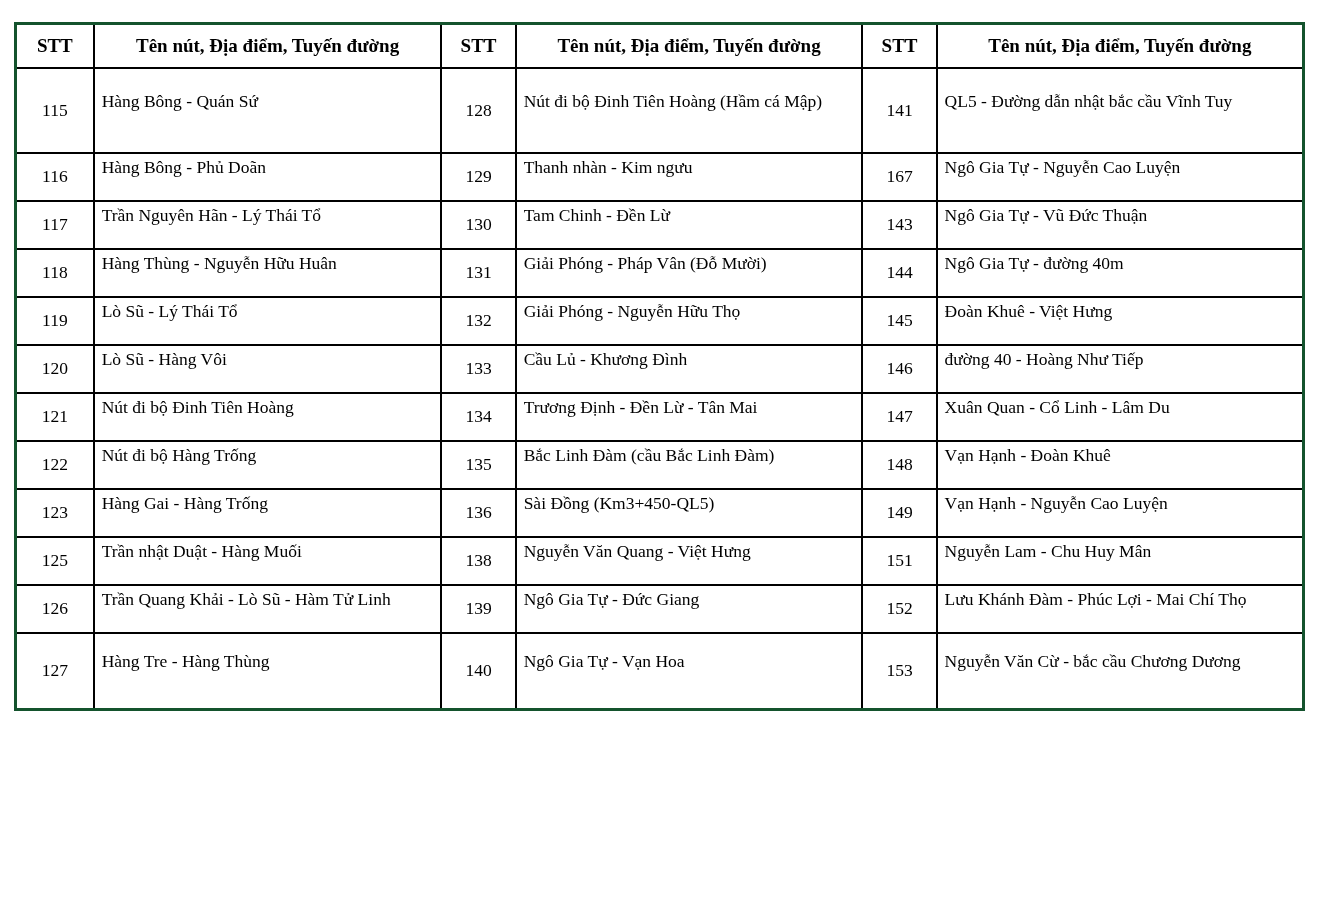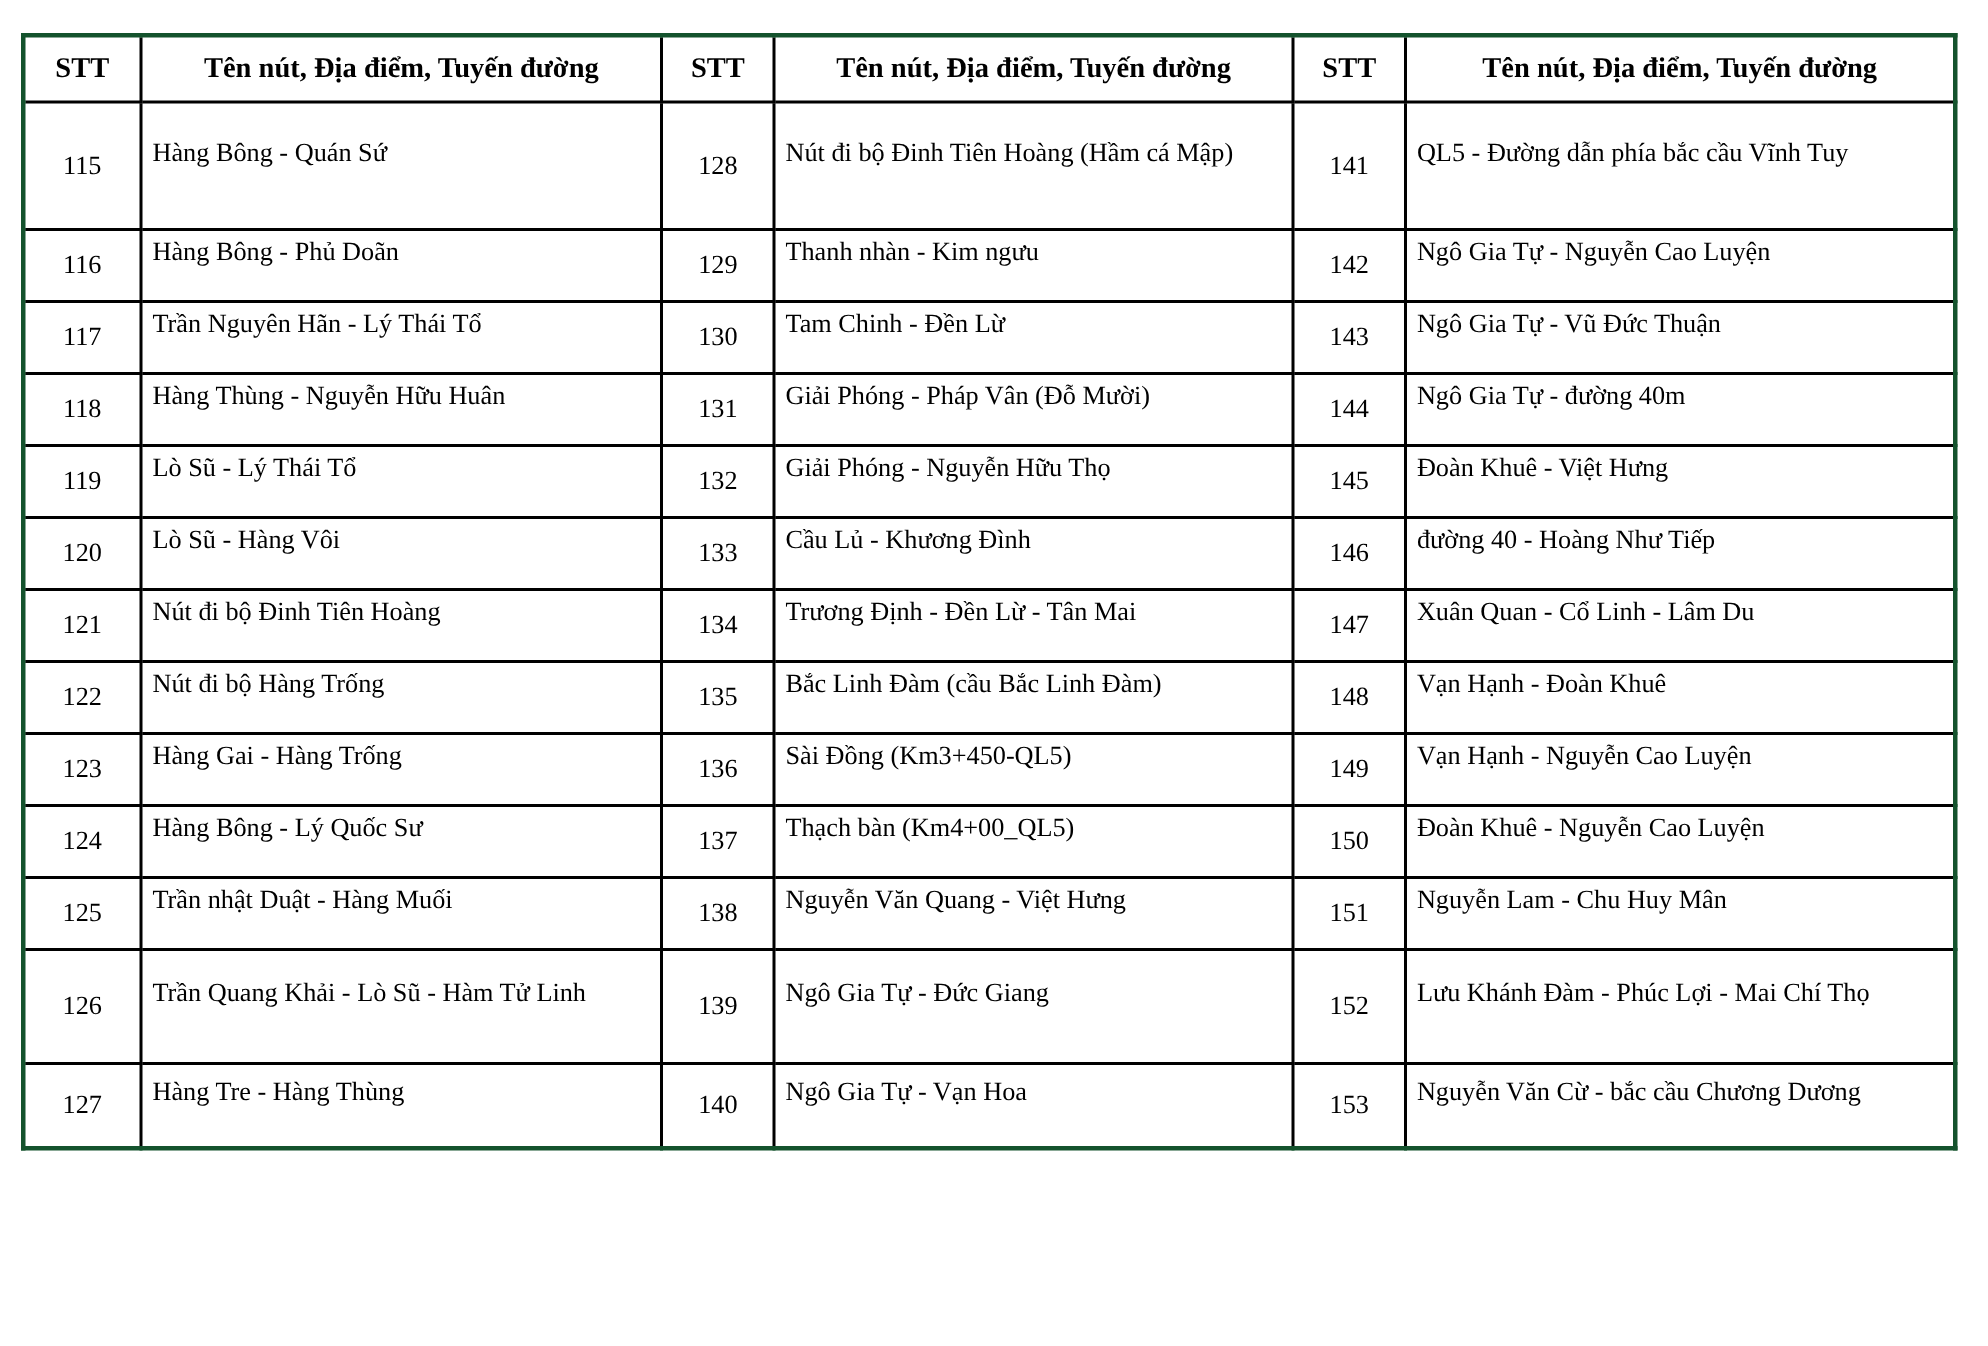--- a/index.html
+++ b/index.html
@@ -86,28 +86,28 @@
         <th>Tên nút, Địa điểm, Tuyến đường</th>
       </tr>
     </thead>
     <tbody>
         <tr>
           <td class="stt">115</td>
           <td class="name">Hàng Bông - Quán Sứ</td>
           <td class="stt">128</td>
           <td class="name">Nút đi bộ Đinh Tiên Hoàng (Hầm cá Mập)</td>
           <td class="stt">141</td>
-          <td class="name">QL5 - Đường dẫn phía bắc cầu Vĩnh Tuy</td>
+          <td class="name">QL5 - Đường dẫn nhật bắc cầu Vĩnh Tuy</td>
         </tr>
         <tr>
           <td class="stt">116</td>
           <td class="name">Hàng Bông - Phủ Doãn</td>
           <td class="stt">129</td>
           <td class="name">Thanh nhàn - Kim ngưu</td>
-          <td class="stt">142</td>
+          <td class="stt">167</td>
           <td class="name">Ngô Gia Tự - Nguyễn Cao Luyện</td>
         </tr>
         <tr>
           <td class="stt">117</td>
           <td class="name">Trần Nguyên Hãn - Lý Thái Tổ</td>
           <td class="stt">130</td>
           <td class="name">Tam Chinh - Đền Lừ</td>
           <td class="stt">143</td>
           <td class="name">Ngô Gia Tự - Vũ Đức Thuận</td>
         </tr>
@@ -153,28 +153,20 @@
         </tr>
         <tr>
           <td class="stt">123</td>
           <td class="name">Hàng Gai - Hàng Trống</td>
           <td class="stt">136</td>
           <td class="name">Sài Đồng (Km3+450-QL5)</td>
           <td class="stt">149</td>
           <td class="name">Vạn Hạnh - Nguyễn Cao Luyện</td>
         </tr>
         <tr>
-          <td class="stt">124</td>
-          <td class="name">Hàng Bông - Lý Quốc Sư</td>
-          <td class="stt">137</td>
-          <td class="name">Thạch bàn (Km4+00_QL5)</td>
-          <td class="stt">150</td>
-          <td class="name">Đoàn Khuê - Nguyễn Cao Luyện</td>
-        </tr>
-        <tr>
           <td class="stt">125</td>
           <td class="name">Trần nhật Duật - Hàng Muối</td>
           <td class="stt">138</td>
           <td class="name">Nguyễn Văn Quang - Việt Hưng</td>
           <td class="stt">151</td>
           <td class="name">Nguyễn Lam - Chu Huy Mân</td>
         </tr>
         <tr>
           <td class="stt">126</td>
           <td class="name">Trần Quang Khải - Lò Sũ - Hàm Tử Linh</td>

